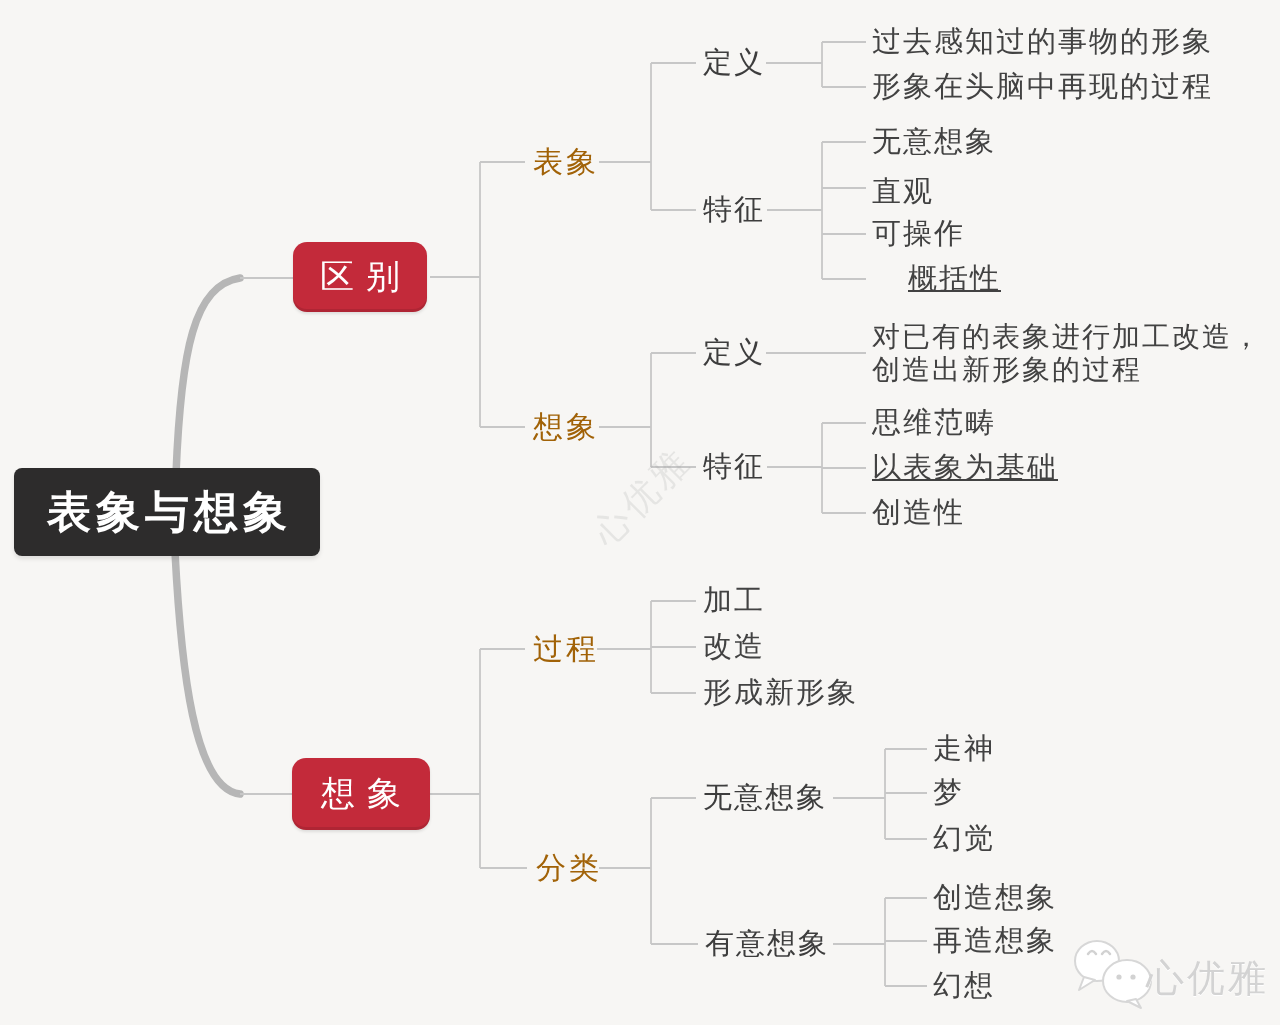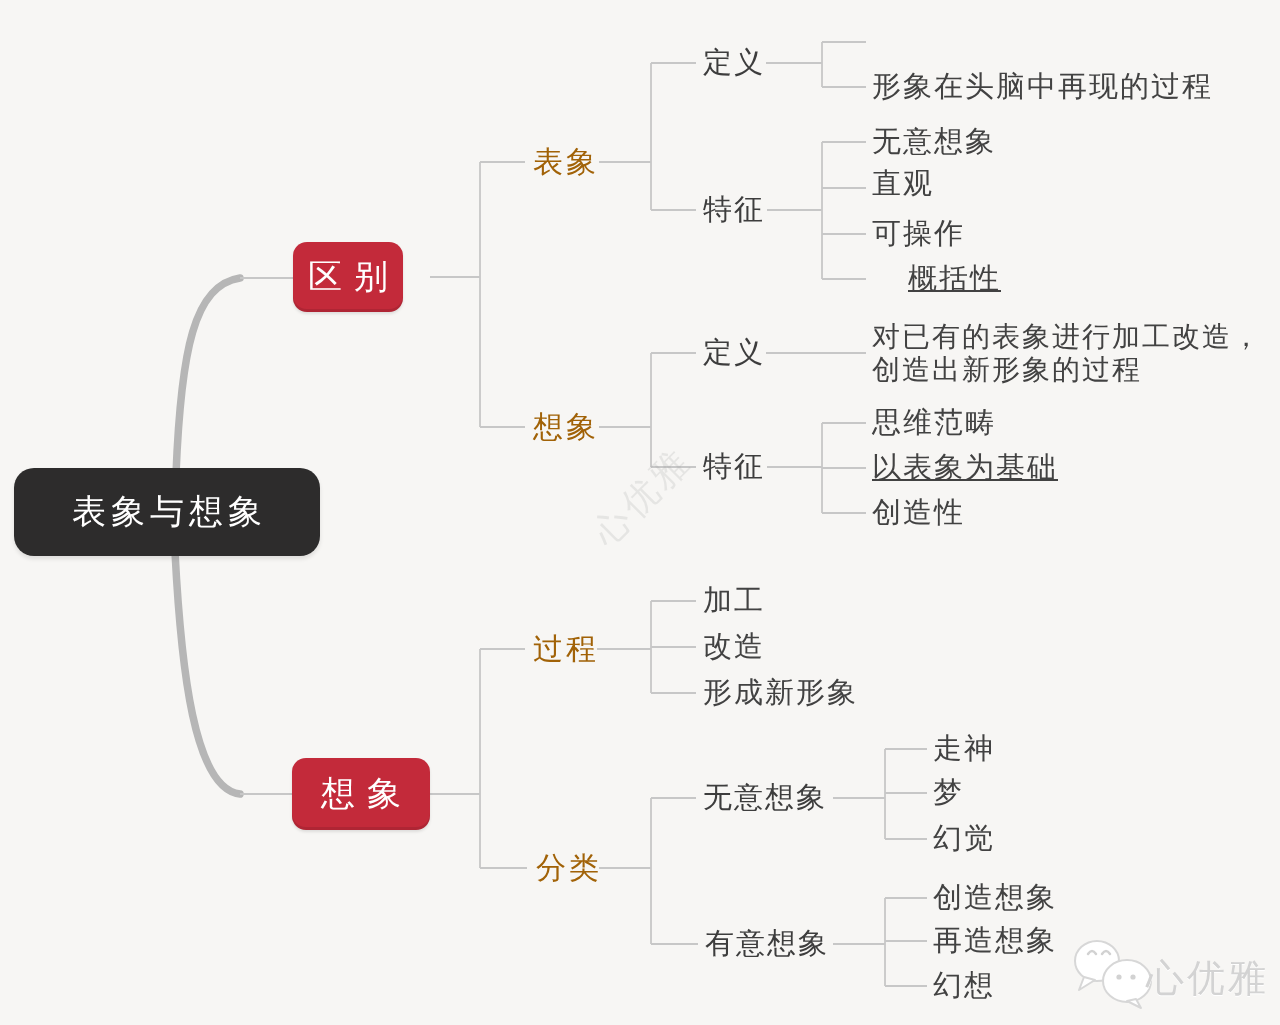--- a/index.html
+++ b/index.html
@@ -11,22 +11,22 @@
   }
   #canvas{
     position:relative;width:1280px;height:1025px;
   }
   #wires{position:absolute;left:0;top:0;}
   .node-box{
     position:absolute;display:flex;align-items:center;justify-content:center;
     color:#ffffff;box-sizing:border-box;
   }
   .root-box{
-    background:#2d2c2c;border-radius:20px;
-    font-size:34px;letter-spacing:5px;text-indent:5px;font-weight:normal;
+    background:#2d2c2c;border-radius:8px;
+    font-size:44px;letter-spacing:5px;text-indent:5px;font-weight:bold;
     box-shadow:0 3px 4px rgba(0,0,0,0.10);
   }
   .red-box{
     background:#c32a3a;border-radius:14px;
     font-size:34px;letter-spacing:12px;text-indent:12px;
     box-shadow:0 2px 3px rgba(0,0,0,0.10), inset 0 -3px 0 rgba(0,0,0,0.10);
   }
   .label{
     position:absolute;white-space:nowrap;transform:translateY(-50%);
     color:#3d3d3d;
@@ -78,43 +78,44 @@
       <path d="M833 944 L885 944 M885 898 L885 986 M885 898 L927 898 M885 941 L927 941 M885 986 L927 986"></path>
     </g>
   </svg>
 
   <div class="wm-center">心优雅</div>
 
   <div class="node-box root-box" style="left:14px;top:468px;width:306px;height:88px;">
     <span>表象与想象</span>
   </div>
 
-  <div class="node-box red-box" style="left:293px;top:242px;width:110px;height:70px;">
+  <div class="node-box red-box" style="left:293px;top:242px;width:134px;height:70px;">
     <span>区别</span>
   </div>
   <div class="node-box red-box" style="left:292px;top:758px;width:138px;height:72px;">
     <span>想象</span>
   </div>
 
   <div class="label t2" style="left:533px;top:162px;">表象</div>
   <div class="label t2" style="left:533px;top:427px;">想象</div>
   <div class="label t2" style="left:533px;top:649px;">过程</div>
   <div class="label t2" style="left:536px;top:868px;">分类</div>
 
   <div class="label t3" style="left:703px;top:63px;">定义</div>
   <div class="label t3" style="left:703px;top:210px;">特征</div>
   <div class="label t3" style="left:703px;top:353px;">定义</div>
   <div class="label t3" style="left:703px;top:467px;">特征</div>
   <div class="label t3" style="left:703px;top:798px;">无意想象</div>
   <div class="label t3" style="left:705px;top:944px;">有意想象</div>
 
+  <div class="label leaf" style="left:872px;top:42px;">过去感知过的事物的形象</div>
   <div class="label leaf" style="left:872px;top:87px;">形象在头脑中再现的过程</div>
 
   <div class="label leaf" style="left:872px;top:142px;">无意想象</div>
-  <div class="label leaf" style="left:872px;top:184px;">直观</div>
+  <div class="label leaf" style="left:872px;top:192px;">直观</div>
   <div class="label leaf" style="left:872px;top:234px;">可操作</div>
   <div class="label leaf" style="left:908px;top:279px;text-decoration:underline;">概括性</div>
 
   <div class="label leaf leaf-wrap" style="left:872px;top:353px;">对已有的表象进行加工改造，创造出新形象的过程</div>
 
   <div class="label leaf" style="left:872px;top:423px;font-family:Liberation Serif, serif;">思维范畴</div>
   <div class="label leaf" style="left:872px;top:468px;text-decoration:underline;">以表象为基础</div>
   <div class="label leaf" style="left:872px;top:513px;">创造性</div>
 
   <div class="label leaf" style="left:703px;top:601px;">加工</div>

